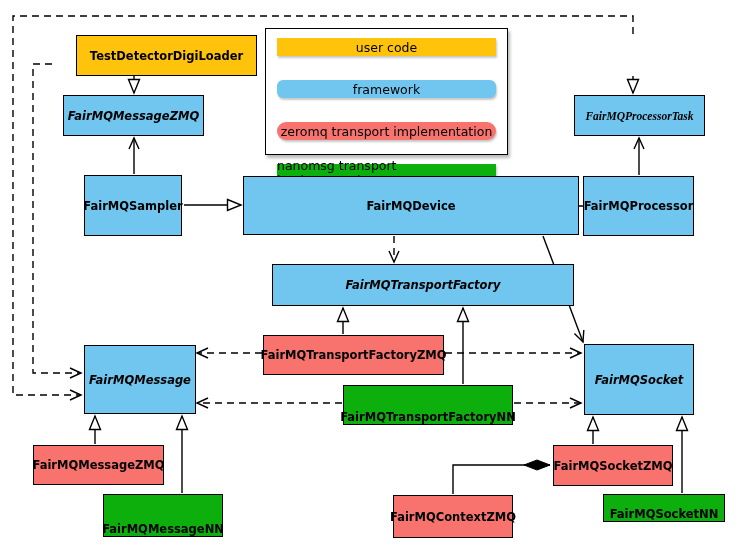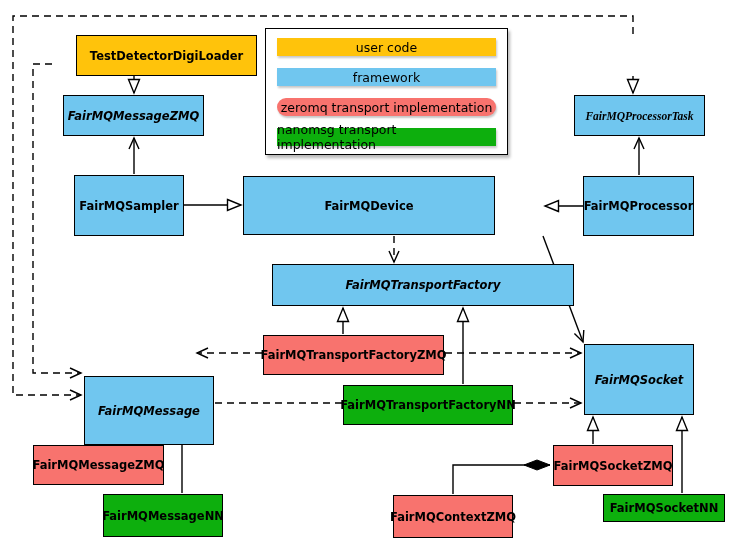--- a/index.html
+++ b/index.html
@@ -9,34 +9,34 @@
   }
   .edges{position:absolute;left:0;top:0;width:748px;height:549px;}
   .node{
     position:absolute;box-sizing:border-box;border:1.6px solid #000;
     display:flex;align-items:center;justify-content:center;
     font-weight:bold;font-size:11.5px;color:#000;white-space:nowrap;text-align:center;
   }
   .node.user-code{background:var(--c-user,#FFC30B);margin-left:24px;}
   .node.framework{background:var(--c-framework,#70C6EF);}
   .node.zeromq{background:var(--c-zmq,#F8736E);}
-  .node.nanomsg{background:var(--c-nn,#0DAF0D);}
+  .node.nanomsg{background:var(--c-nn,#0DAF0D);align-items:flex-end;}
   .node.abstract{font-style:italic;}
   .legend{
     position:absolute;left:265px;top:28px;width:243px;height:127px;box-sizing:border-box;
     background:#fff;border:1.6px solid #000;
-    display:flex;flex-direction:column;gap:12px;padding:9px 11px;
+    display:flex;flex-direction:column;gap:24px;padding:9px 11px;
     box-shadow:2px 3px 3px rgba(0,0,0,0.28);
   }
   .legend-item{
     height:18px;flex:0 0 18px;display:flex;align-items:center;justify-content:center;
     font-size:12.5px;color:#000;box-shadow:1px 2px 2px rgba(0,0,0,0.22);
   }
   .legend-item.user-code{background:var(--c-user,#FFC30B);}
-  .legend-item.framework{background:var(--c-framework,#70C6EF);}
+  .legend-item.framework{background:var(--c-framework,#70C6EF);border-radius:6px;}
   .legend-item.zeromq{background:var(--c-zmq,#F8736E);border-radius:9px;}
   .legend-item.nanomsg{background:var(--c-nn,#0DAF0D);}
   .edge{stroke:#000;stroke-width:1.4;fill:none;}
   .edge.dashed{stroke-dasharray:7 5;}
 </style>
 </head>
 <body>
 
 <div class="canvas">
 
@@ -96,39 +96,39 @@
 
   <div class="node user-code" style="left:52px;top:35px;width:181px;height:41px;">
     <span>TestDetectorDigiLoader</span>
   </div>
   <div class="node framework abstract" style="left:63px;top:95px;width:141px;height:41px;">
     <span>FairMQMessageZMQ</span>
   </div>
   <div class="node framework abstract" style="left:574px;top:95px;width:131px;height:41px;font-family:Liberation Serif, serif;">
     <span>FairMQProcessorTask</span>
   </div>
-  <div class="node framework" style="left:74px;top:175px;width:110px;height:61px;">
+  <div class="node framework" style="left:84px;top:175px;width:98px;height:61px;">
     <span>FairMQSampler</span>
   </div>
-  <div class="node framework" style="left:243px;top:176px;width:252px;height:59px;">
+  <div class="node framework" style="left:243px;top:176px;width:336px;height:59px;">
     <span>FairMQDevice</span>
   </div>
   <div class="node framework" style="left:583px;top:176px;width:111px;height:60px;">
     <span>FairMQProcessor</span>
   </div>
   <div class="node framework abstract" style="left:272px;top:264px;width:302px;height:42px;">
     <span>FairMQTransportFactory</span>
   </div>
   <div class="node zeromq" style="left:263px;top:335px;width:181px;height:40px;">
     <span>FairMQTransportFactoryZMQ</span>
   </div>
   <div class="node nanomsg" style="left:343px;top:385px;width:170px;height:40px;">
     <span>FairMQTransportFactoryNN</span>
   </div>
-  <div class="node framework abstract" style="left:84px;top:345px;width:130px;height:69px;margin-top:31px;">
+  <div class="node framework abstract" style="left:84px;top:345px;width:112px;height:69px;">
     <span>FairMQMessage</span>
   </div>
   <div class="node framework abstract" style="left:584px;top:344px;width:110px;height:71px;">
     <span>FairMQSocket</span>
   </div>
   <div class="node zeromq" style="left:33px;top:445px;width:131px;height:40px;">
     <span>FairMQMessageZMQ</span>
   </div>
   <div class="node nanomsg" style="left:103px;top:494px;width:120px;height:43px;">
     <span>FairMQMessageNN</span>

